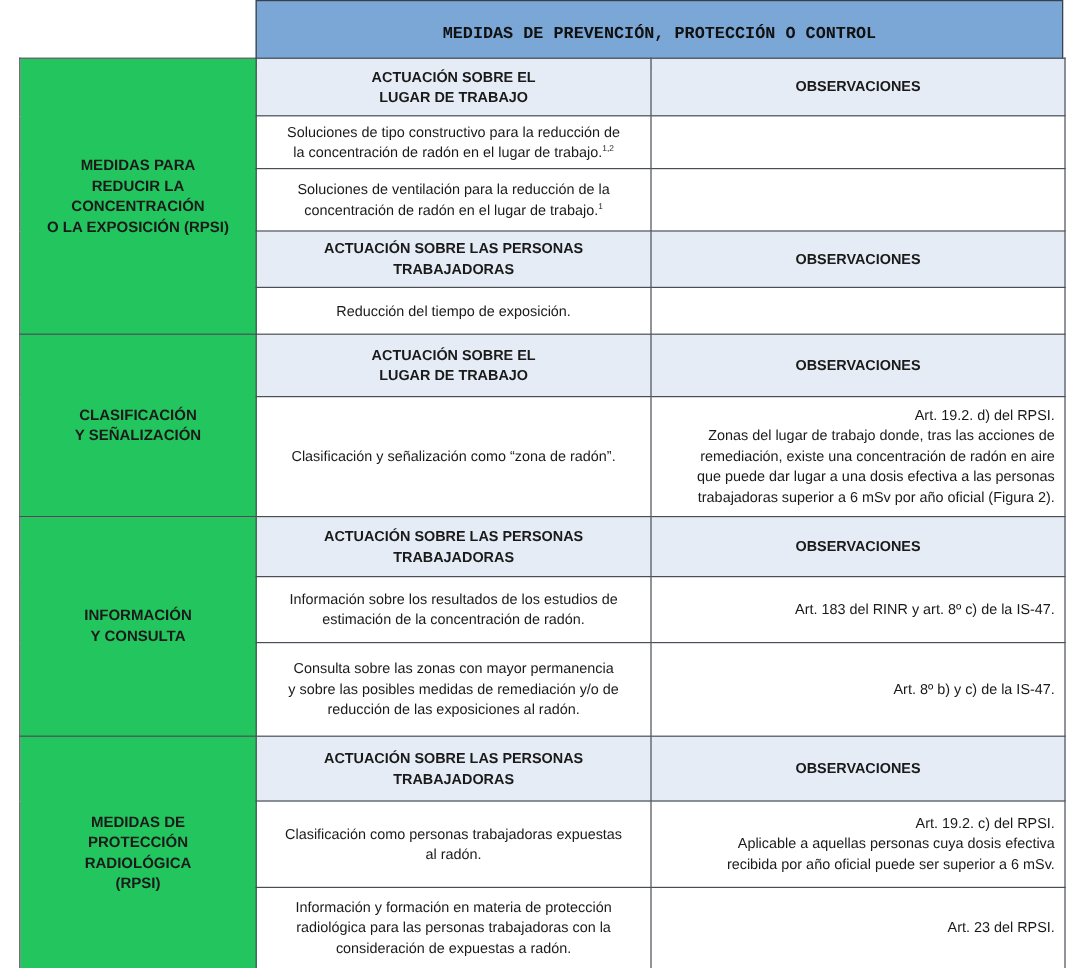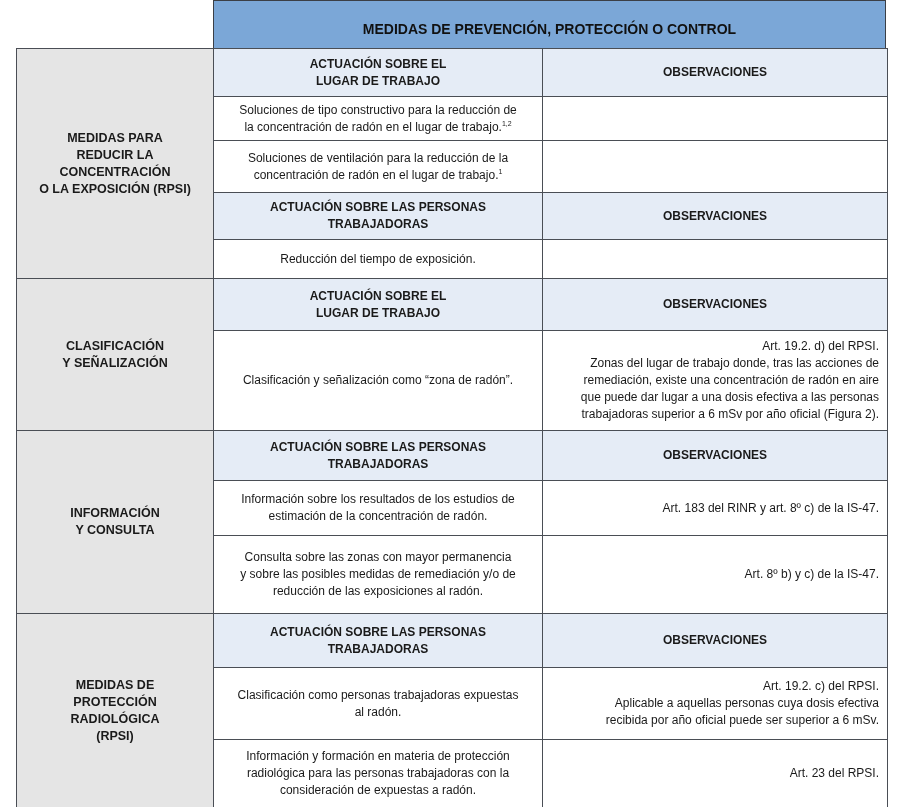--- a/index.html
+++ b/index.html
@@ -1,26 +1,26 @@
 <!DOCTYPE html>
 <html><head>
 <meta charset="utf-8">
 <style>
   html, body { margin:0; padding:0; background:#ffffff; }
   body { width:901px; height:807px; position:relative; overflow:hidden;
          font-family:"Liberation Sans", sans-serif; color:#1a1a1a; }
   .title { position:absolute; left:213px; top:0; width:673px; height:57px;
            background:#7ba7d7; border:1px solid #3b3f46; box-sizing:border-box;
            display:flex; align-items:center; justify-content:center;
-           font-weight:bold; font-size:14px; color:#111; }
+           font-weight:bold; font-size:14px; color:#111;font-family:Liberation Mono, monospace; }
   table { position:absolute; left:16px; top:48px; border-collapse:collapse;
           table-layout:fixed; width:871px; }
   td { border:1.5px solid #4a4e55; text-align:center; vertical-align:middle;
        font-size:12px; line-height:17px; padding:2px 8px; }
-  td.cat { font-weight:bold; font-size:12.5px; line-height:17px; background:#e5e5e5; }
+  td.cat { font-weight:bold; font-size:12.5px; line-height:17px; background:#22c55e; }
   td.sub { background:#e5ecf6; font-weight:bold; font-size:12px; }
   td.obs { text-align:right; padding-left:10px; }
   sup { font-size:7px; line-height:0; }
 </style>
 </head>
 <body>
 
 <div class="title">MEDIDAS DE PREVENCIÓN, PROTECCIÓN O CONTROL</div>
 
 <table>

